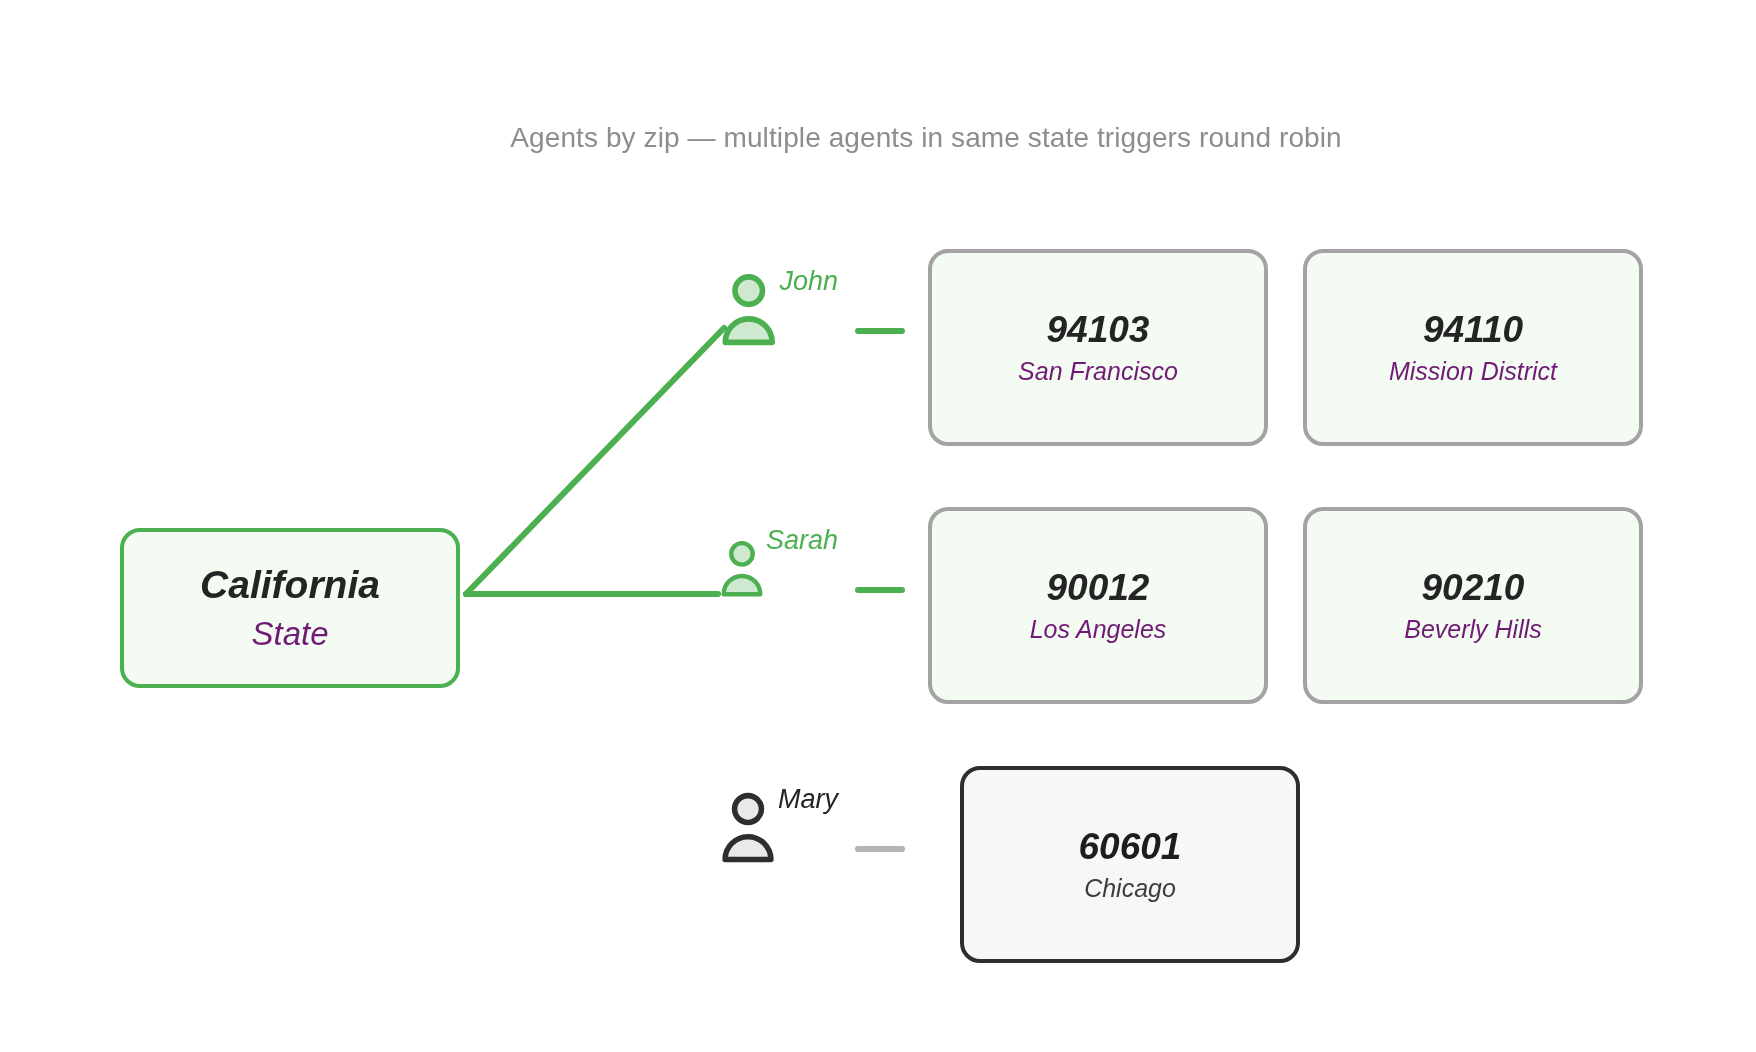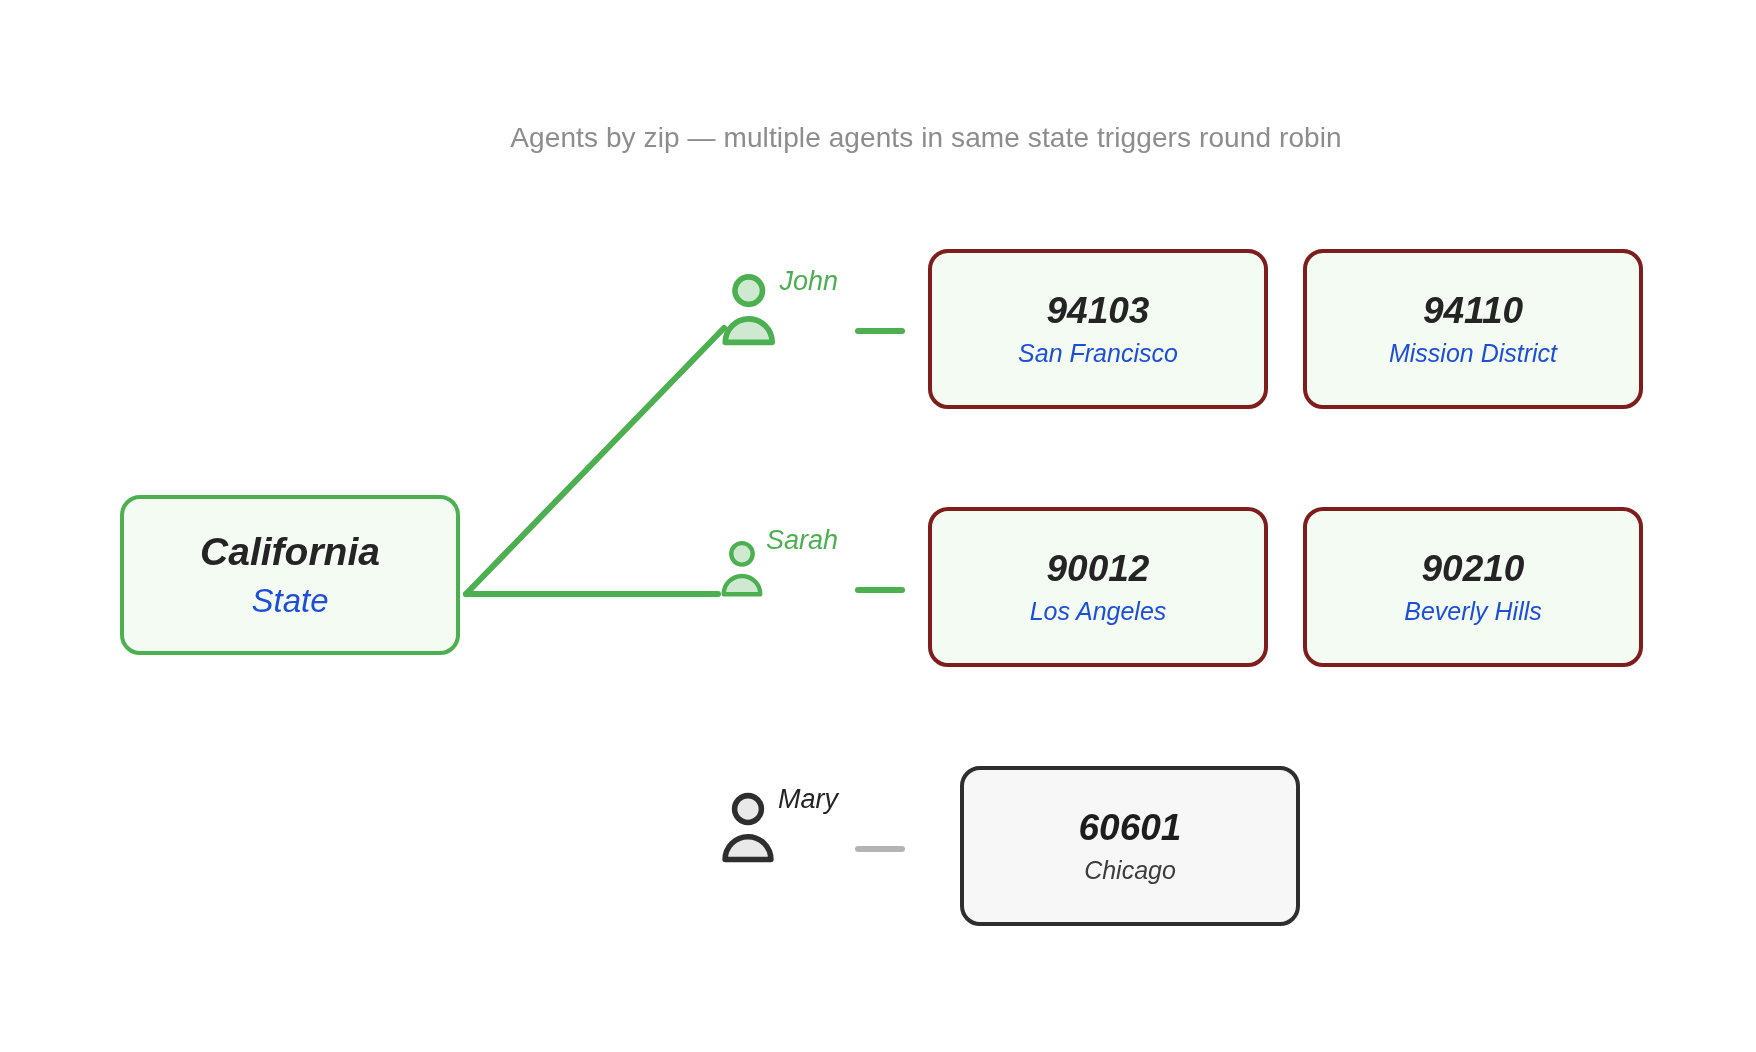--- a/index.html
+++ b/index.html
@@ -58,41 +58,41 @@
   }
   .node-card .node-title {
     font-style: italic;
     font-weight: 700;
     color: #242424;
     line-height: 1.12;
   }
   .node-card .node-sub {
     font-style: italic;
     font-weight: 400;
-    color: #1d4ed8;
+    color: #701a75;
     line-height: 1.2;
   }
 
   
   .state-node {
     left: 120px;
-    top: 495px;
+    top: 528px;
     width: 340px;
     height: 160px;
     border: 4px solid #4CAF50;
     background: #F3FBF3;
   }
   .state-node .node-title { font-size: 39px; margin-bottom: 7px; }
   .state-node .node-sub   { font-size: 33px; }
 
   
   .zip-card {
     width: 340px;
-    height: 160px;
-    border: 4px solid #7f1d1d;
+    height: 197px;
+    border: 4px solid #a3a3a3;
     background: #F3FBF3;
   }
   .zip-card .node-title { font-size: 37px; margin-bottom: 6px; }
   .zip-card .node-sub   { font-size: 25px; }
 
   .zip-card.inactive {
     border-color: #2e2e2e;
     background: #F7F7F7;
     margin-left: 32px;
   }

